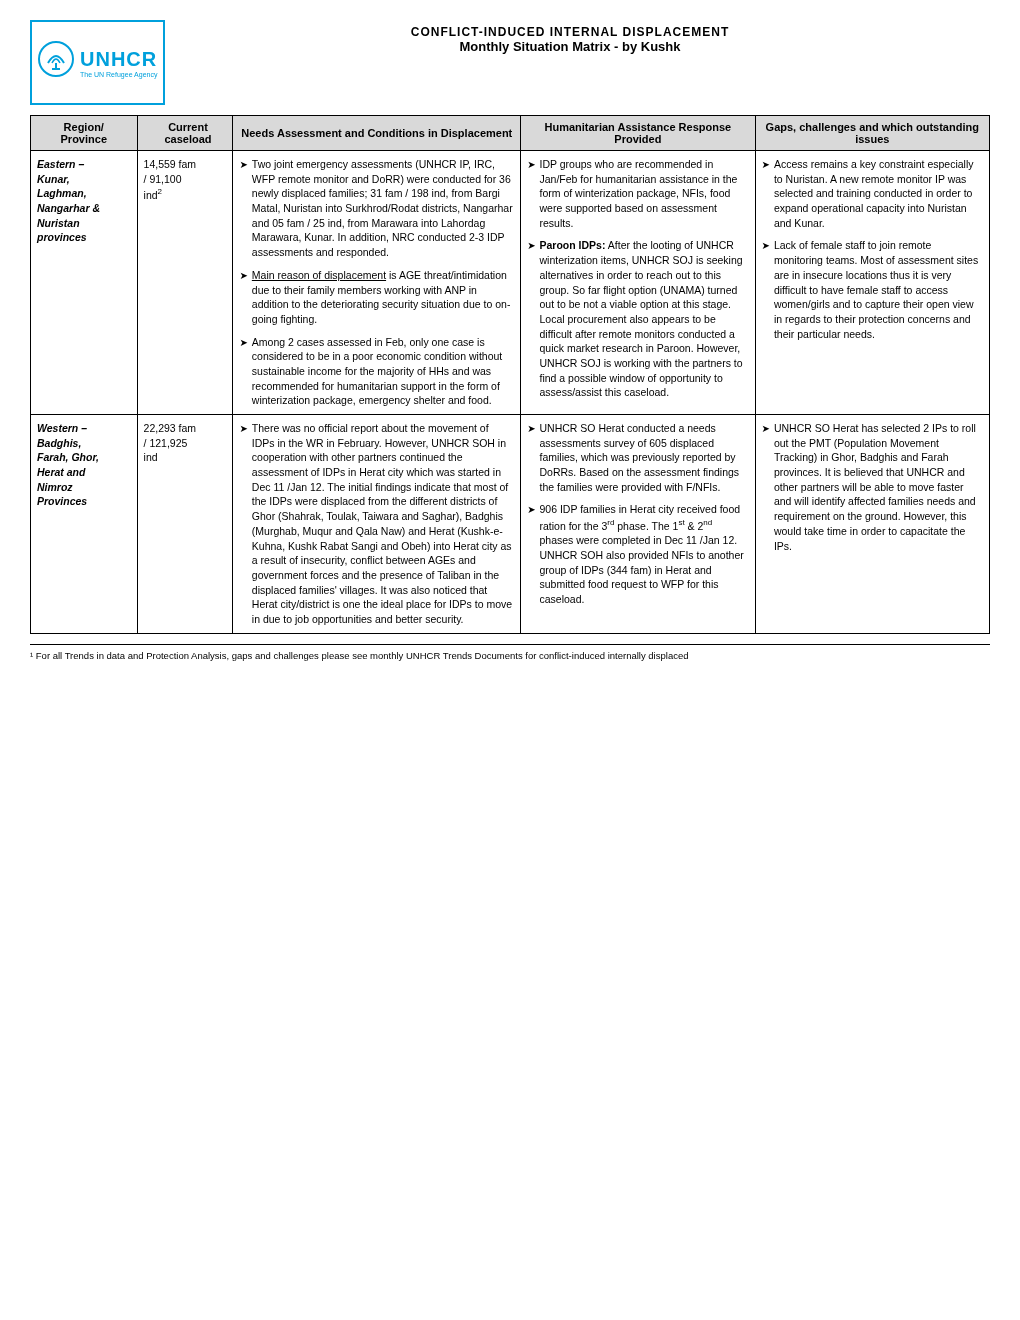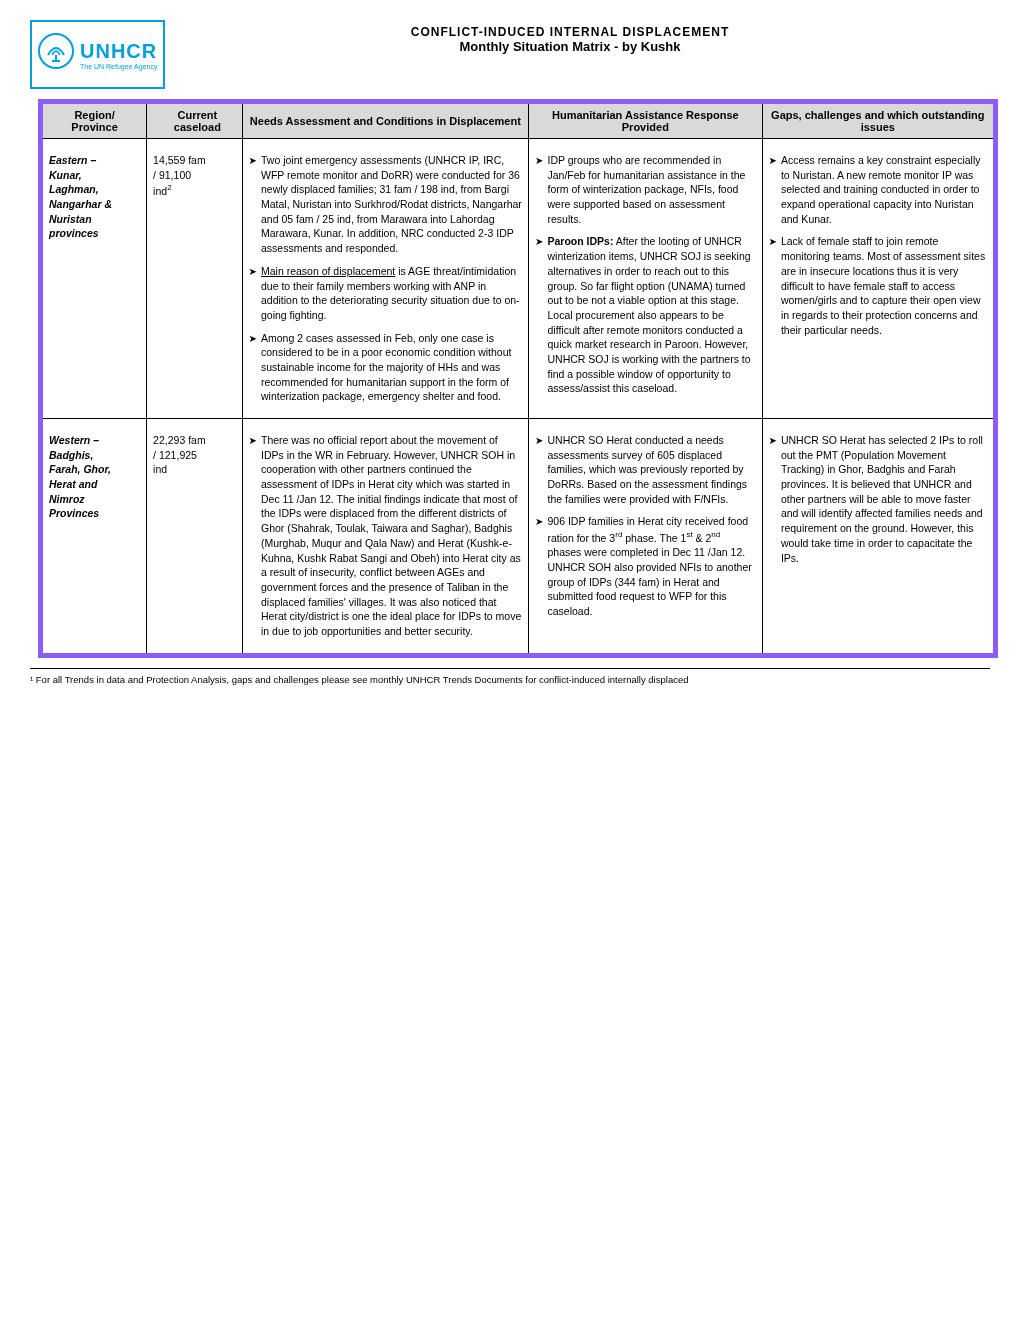--- a/index.html
+++ b/index.html
@@ -17,21 +17,21 @@
       margin-bottom: 10px;
     }
     .logo-area {
       width: 120px;
       flex-shrink: 0;
     }
     .logo-box {
       border: 2px solid #00A0DC;
       display: inline-flex;
       align-items: center;
-      padding: 11px 6px;
+      padding: 19px 6px;
       gap: 6px;
     }
     .logo-icon {
       font-size: 28px;
       color: #00A0DC;
       font-weight: bold;
     }
     .logo-text-area {
       display: flex;
       flex-direction: column;
@@ -66,35 +66,34 @@
       font-size: 14px;
       font-weight: bold;
     }
     sup {
       font-size: 8px;
       vertical-align: super;
     }
     table {
       width: 100%;
       border-collapse: collapse;
-      border: 5px solid #8b5cf6;
-      margin-left: 8px;
+      border: 1px solid #8b5cf6;
     }
     th {
       background: #d9d9d9;
       border: 1px solid #000;
       padding: 5px 6px;
       font-size: 11px;
       font-weight: bold;
       text-align: center;
       vertical-align: middle;
     }
     td {
       border: 1px solid #000;
-      padding: 14px 6px;
+      padding: 6px 6px;
       vertical-align: top;
       font-size: 10.5px;
       line-height: 1.4;
     }
     .col-region { width: 100px; }
     .col-caseload { width: 90px; padding-left: 12px; }
     .col-needs { width: 270px; }
     .col-assistance { width: 220px; }
     .col-gaps { width: 220px; }
     .region-name {

